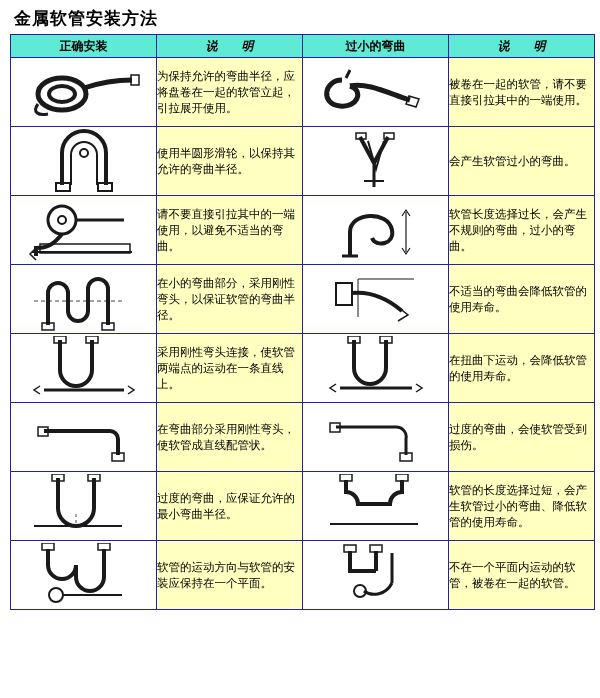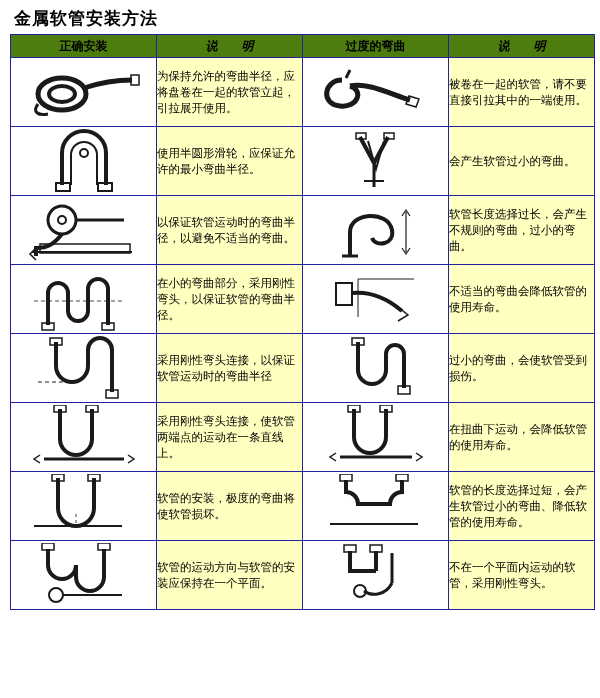--- a/index.html
+++ b/index.html
@@ -34,21 +34,21 @@
     width: 580px;
     table-layout: fixed;
     border: 1px solid #1a1a8c;
   }
   table.grid th, table.grid td {
     border: 1px solid #2222a0;
     padding: 0;
     vertical-align: middle;
   }
   thead th {
-    background: #4d7c0f;
+    background: #5eead4;
     font-size: 12px;
     font-weight: bold;
     height: 22px;
     text-align: center;
     color: #000;
   }
   .col-img { width: 145px; }
   .col-txt { width: 145px; font-style: italic; }
   td.imgcell {
     background: #ffffff;
@@ -76,21 +76,21 @@
 
 <div class="page">
 
   <div class="title">金属软管安装方法</div>
 
   <table class="grid">
     <thead>
       <tr>
         <th class="col-img">正确安装</th>
         <th class="col-txt">说　　明</th>
-        <th class="col-img">过度的弯曲</th>
+        <th class="col-img">过小的弯曲</th>
         <th class="col-txt">说　　明</th>
       </tr>
     </thead>
     <tbody>
 
       <tr>
         <td class="imgcell">
           <svg class="sketch" viewBox="0 0 140 64">
             <ellipse class="ln" cx="48" cy="34" rx="24" ry="16" stroke-width="5"></ellipse>
             <ellipse class="ln" cx="48" cy="34" rx="13" ry="8" stroke-width="4"></ellipse>
@@ -114,21 +114,21 @@
       <tr>
         <td class="imgcell">
           <svg class="sketch" viewBox="0 0 140 64">
             <path class="ln" d="M48 56 L48 24 A22 22 0 0 1 92 24 L92 56" stroke-width="4"></path>
             <path class="ln" d="M57 56 L57 26 A13 13 0 0 1 83 26 L83 56" stroke-width="2"></path>
             <circle class="ln" cx="70" cy="24" r="4" stroke-width="2"></circle>
             <rect class="ln" x="42" y="54" width="14" height="8" stroke-width="2"></rect>
             <rect class="ln" x="84" y="54" width="14" height="8" stroke-width="2"></rect>
           </svg>
         </td>
-        <td class="txtcell">使用半圆形滑轮，应保证允许的最小弯曲半径。</td>
+        <td class="txtcell">使用半圆形滑轮，以保持其允许的弯曲半径。</td>
         <td class="imgcell">
           <svg class="sketch" viewBox="0 0 140 64">
             <path class="ln" d="M54 8 L68 34 L82 8" stroke-width="4"></path>
             <path class="ln" d="M62 12 L70 40 L78 12" stroke-width="2"></path>
             <path class="ln" d="M68 36 L68 58" stroke-width="3"></path>
             <path class="ln" d="M58 52 L78 52" stroke-width="2"></path>
             <rect class="ln" x="50" y="4" width="10" height="6" stroke-width="1.5"></rect>
             <rect class="ln" x="78" y="4" width="10" height="6" stroke-width="1.5"></rect>
           </svg>
         </td>
@@ -140,21 +140,21 @@
           <svg class="sketch" viewBox="0 0 140 64">
             <circle class="ln" cx="48" cy="22" r="14" stroke-width="3"></circle>
             <circle class="ln" cx="48" cy="22" r="4" stroke-width="2"></circle>
             <path class="ln" d="M48 36 C 40 46, 34 50, 22 50 L22 58" stroke-width="4"></path>
             <path class="ln" d="M62 22 L110 22" stroke-width="3"></path>
             <path class="ln" d="M18 54 L118 54" stroke-width="2"></path>
             <path class="ln" d="M22 50 l-6 6 l6 6" stroke-width="1.5"></path>
             <rect class="ln" x="26" y="46" width="90" height="9" stroke-width="1.5"></rect>
           </svg>
         </td>
-        <td class="txtcell">以保证软管运动时的弯曲半径，以避免不适当的弯曲。</td>
+        <td class="txtcell">请不要直接引拉其中的一端使用，以避免不适当的弯曲。</td>
         <td class="imgcell">
           <svg class="sketch" viewBox="0 0 140 64">
             <path class="ln" d="M44 58 L44 34 C 44 14, 82 12, 86 32 C 89 46, 70 50, 66 40" stroke-width="4"></path>
             <path class="ln" d="M36 58 L52 58" stroke-width="3"></path>
             <path class="ln" d="M100 14 L100 54" stroke-width="1.2"></path>
             <path class="ln" d="M96 18 l4 -6 l4 6" stroke-width="1.2"></path>
             <path class="ln" d="M96 50 l4 6 l4 -6" stroke-width="1.2"></path>
           </svg>
         </td>
         <td class="txtcell">软管长度选择过长，会产生不规则的弯曲，过小的弯曲。</td>
@@ -177,40 +177,20 @@
             <rect class="ln" x="30" y="16" width="16" height="22" stroke-width="2"></rect>
             <path class="ln" d="M46 26 C 66 24, 82 32, 96 44" stroke-width="4"></path>
             <path class="ln" d="M92 40 l10 8 l-10 6" stroke-width="1.5"></path>
             <path class="ln" d="M52 12 L108 12" stroke-width="1"></path>
             <path class="ln" d="M52 12 L52 50" stroke-width="1"></path>
           </svg>
         </td>
         <td class="txtcell">不适当的弯曲会降低软管的使用寿命。</td>
       </tr>
 
-      <tr>
-        <td class="imgcell">
-          <svg class="sketch" viewBox="0 0 140 64">
-            <path class="ln" d="M42 6 L42 30 A16 16 0 0 0 74 30 L74 14" stroke-width="4"></path>
-            <path class="ln" d="M74 14 A12 12 0 0 1 98 14 L98 56" stroke-width="4"></path>
-            <rect class="ln" x="36" y="2" width="12" height="7" stroke-width="1.5"></rect>
-            <rect class="ln" x="92" y="54" width="12" height="8" stroke-width="1.5"></rect>
-            <path class="ln" d="M24 46 L60 46" stroke-width="1" stroke-dasharray="4 3"></path>
-          </svg>
-        </td>
-        <td class="txtcell">采用刚性弯头连接，以保证软管运动时的弯曲半径</td>
-        <td class="imgcell">
-          <svg class="sketch" viewBox="0 0 140 64">
-            <path class="ln" d="M52 6 L52 34 A14 14 0 0 0 80 34 L80 18 A9 9 0 0 1 98 18 L98 52" stroke-width="4"></path>
-            <rect class="ln" x="46" y="2" width="12" height="7" stroke-width="1.5"></rect>
-            <rect class="ln" x="92" y="50" width="12" height="8" stroke-width="1.5"></rect>
-          </svg>
-        </td>
-        <td class="txtcell">过小的弯曲，会使软管受到损伤。</td>
-      </tr>
 
       <tr>
         <td class="imgcell">
           <svg class="sketch" viewBox="0 0 140 64">
             <path class="ln" d="M46 4 L46 34 A16 16 0 0 0 78 34 L78 4" stroke-width="4"></path>
             <rect class="ln" x="40" y="0" width="12" height="7" stroke-width="1.5"></rect>
             <rect class="ln" x="72" y="0" width="12" height="7" stroke-width="1.5"></rect>
             <path class="ln" d="M30 54 L110 54" stroke-width="3"></path>
             <path class="ln" d="M26 50 l-6 4 l6 4" stroke-width="1.5"></path>
             <path class="ln" d="M114 50 l6 4 l-6 4" stroke-width="1.5"></path>
@@ -223,32 +203,50 @@
             <rect class="ln" x="42" y="0" width="12" height="7" stroke-width="1.5"></rect>
             <rect class="ln" x="74" y="0" width="12" height="7" stroke-width="1.5"></rect>
             <path class="ln" d="M34 52 L106 52" stroke-width="3"></path>
             <path class="ln" d="M30 48 l-6 4 l6 4" stroke-width="1.5"></path>
             <path class="ln" d="M110 48 l6 4 l-6 4" stroke-width="1.5"></path>
           </svg>
         </td>
         <td class="txtcell">在扭曲下运动，会降低软管的使用寿命。</td>
       </tr>
 
+      <tr>
+        <td class="imgcell">
+          <svg class="sketch" viewBox="0 0 140 64">
+            <path class="ln" d="M30 26 L96 26 A8 8 0 0 1 104 34 L104 50" stroke-width="4"></path>
+            <rect class="ln" x="24" y="22" width="10" height="9" stroke-width="1.5"></rect>
+            <rect class="ln" x="98" y="48" width="12" height="8" stroke-width="1.5"></rect>
+          </svg>
+        </td>
+        <td class="txtcell">在弯曲部分采用刚性弯头，使软管成直线配管状。</td>
+        <td class="imgcell">
+          <svg class="sketch" viewBox="0 0 140 64">
+            <path class="ln" d="M30 22 L90 22 A10 10 0 0 1 100 34 L100 50" stroke-width="3"></path>
+            <rect class="ln" x="24" y="18" width="10" height="9" stroke-width="1.5"></rect>
+            <rect class="ln" x="94" y="48" width="12" height="8" stroke-width="1.5"></rect>
+          </svg>
+        </td>
+        <td class="txtcell">过度的弯曲，会使软管受到损伤。</td>
+      </tr>
 
       <tr>
         <td class="imgcell">
           <svg class="sketch" viewBox="0 0 140 64">
             <path class="ln" d="M44 4 L44 34 A18 18 0 0 0 80 34 L80 4" stroke-width="4"></path>
             <rect class="ln" x="38" y="0" width="12" height="7" stroke-width="1.5"></rect>
             <rect class="ln" x="74" y="0" width="12" height="7" stroke-width="1.5"></rect>
             <path class="ln" d="M20 52 L108 52" stroke-width="2"></path>
             <path class="ln" d="M62 40 L62 52" stroke-width="0.8" stroke-dasharray="3 3"></path>
           </svg>
         </td>
-        <td class="txtcell">软管的安装，极度的弯曲将使软管损坏。</td>
+        <td class="txtcell">过度的弯曲，应保证允许的最小弯曲半径。</td>
         <td class="imgcell">
           <svg class="sketch" viewBox="0 0 140 64">
             <path class="ln" d="M40 6 L40 18 A12 12 0 0 1 52 30 L84 30 A12 12 0 0 1 96 18 L96 6" stroke-width="4"></path>
             <rect class="ln" x="34" y="0" width="12" height="7" stroke-width="1.5"></rect>
             <rect class="ln" x="90" y="0" width="12" height="7" stroke-width="1.5"></rect>
             <path class="ln" d="M24 50 L112 50" stroke-width="2"></path>
           </svg>
         </td>
         <td class="txtcell">软管的长度选择过短，会产生软管过小的弯曲、降低软管的使用寿命。</td>
       </tr>
@@ -268,18 +266,18 @@
           <svg class="sketch" viewBox="0 0 140 64">
             <path class="ln" d="M44 8 L44 28 L70 28" stroke-width="4"></path>
             <path class="ln" d="M70 28 L70 8" stroke-width="4"></path>
             <rect class="ln" x="38" y="2" width="12" height="7" stroke-width="1.5"></rect>
             <rect class="ln" x="64" y="2" width="12" height="7" stroke-width="1.5"></rect>
             <path class="ln" d="M86 10 L86 40" stroke-width="3"></path>
             <path class="ln" d="M86 40 C 80 52, 66 54, 58 48" stroke-width="3"></path>
             <circle class="ln" cx="54" cy="48" r="6" stroke-width="2"></circle>
           </svg>
         </td>
-        <td class="txtcell">不在一个平面内运动的软管，采用刚性弯头。</td>
+        <td class="txtcell">不在一个平面内运动的软管，被卷在一起的软管。</td>
       </tr>
 
     </tbody>
   </table>
 </div>
 
 </body></html>

